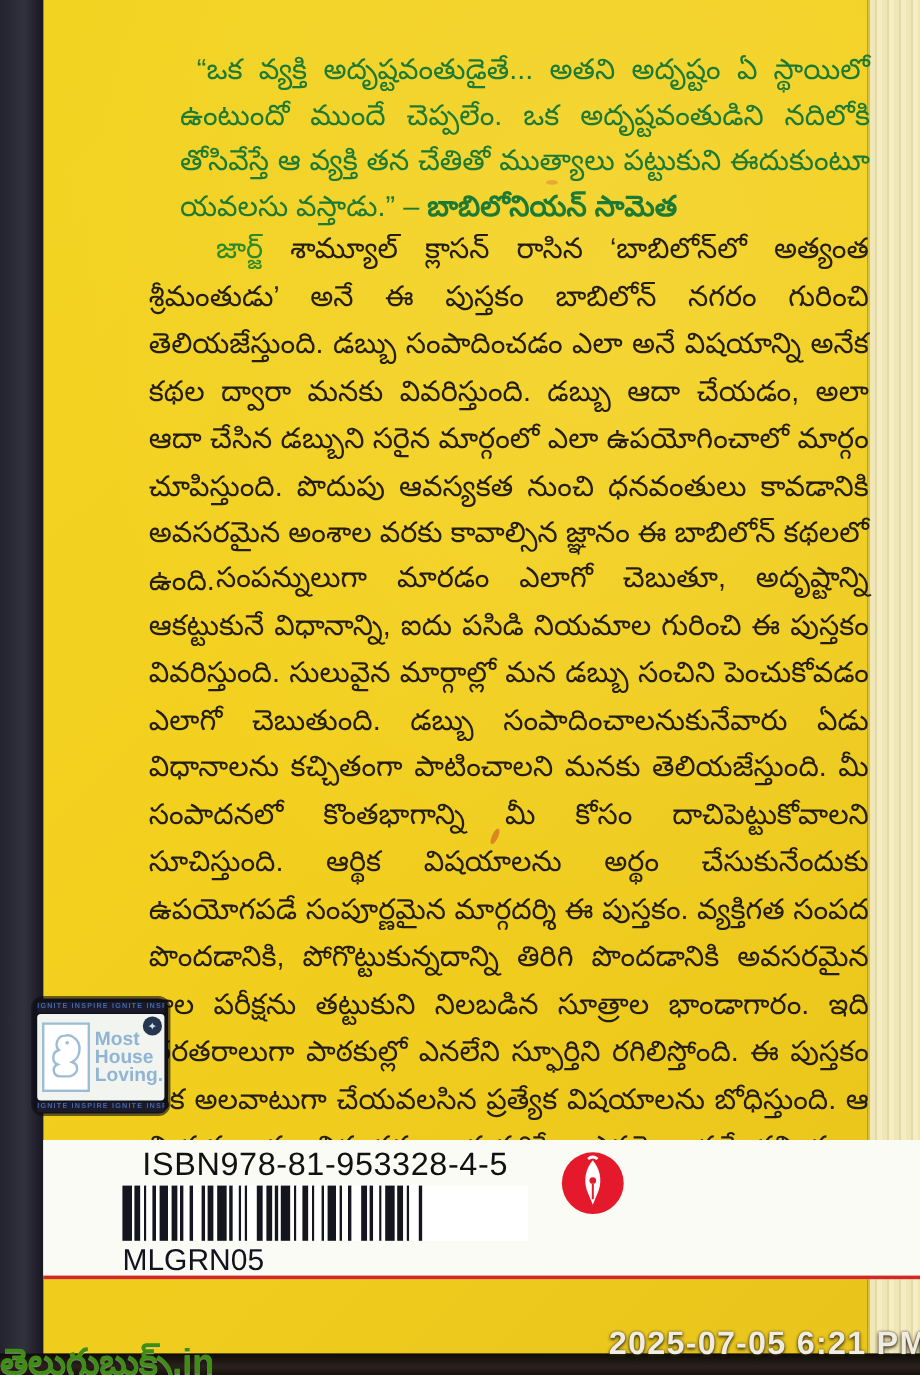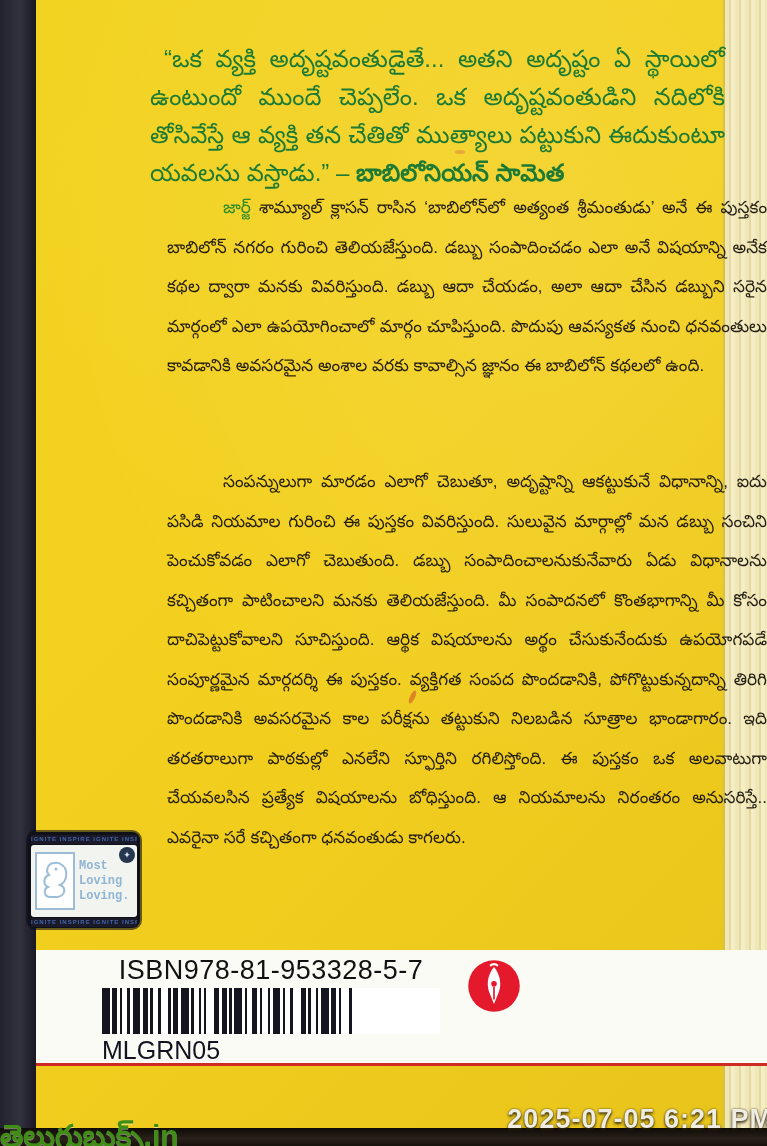--- a/index.html
+++ b/index.html
@@ -36,22 +36,22 @@
 
   
   .quote {
     position:absolute; left:150px; top:40px; width:575px;
     font-size:24px; line-height:38px; text-align:justify;
     color:#1d7a35; text-indent:14px;
   }
   .quote b { font-weight:bold; }
   .para {
     position:absolute; width:600px; left:124px;
-    font-size:17px; line-height:39.5px; text-align:justify;
-    color:#241e12; text-indent:56px;margin-left:43px;
+    font-size:24px; line-height:39.5px; text-align:justify;
+    color:#241e12; text-indent:56px;
   }
   .para1 { top:188px; }
   .para1 .lead { color:#2c8a2a; }
   .para2 { top:462px; }
 
   
   .sticker {
     position:absolute; left:28px; top:832px; width:112px; height:96px;
     background:#101018; border-radius:8px; padding:3px 3px;
     box-shadow:0 0 0 2px rgba(10,10,20,.6);
@@ -62,22 +62,22 @@
   }
   .sticker-inner {
     height:72px; background:#f2f4f0; border-radius:3px; margin:1px 0;
     display:flex; align-items:center; padding:4px; position:relative;
   }
   .squirrel-box {
     width:40px; height:58px; border:2px solid #9dbdd6; background:#fff;
     display:flex; align-items:center; justify-content:center; flex:none;
   }
   .mlg-text {
-    font-weight:bold; color:#8fb4d4; font-size:12px; line-height:15px;
-    margin-left:4px; letter-spacing:0;font-family:Liberation Mono, monospace;
+    font-weight:bold; color:#8fb4d4; font-size:16px; line-height:15px;
+    margin-left:4px; letter-spacing:0;
   }
   .mlg-badge {
     position:absolute; right:2px; top:2px; width:16px; height:16px;
     border-radius:50%; background:#27364f; color:#cfe2f2; font-size:9px;
     display:flex; align-items:center; justify-content:center;
   }
 
   
   .white-band {
     position:absolute; left:36px; top:950px; width:731px; height:116px;
@@ -162,30 +162,30 @@
     <div class="sticker-band">IGNITE INSPIRE IGNITE INSPIRE IGNITE INSPIRE</div>
     <div class="sticker-inner">
       <div class="squirrel-box">
         <svg width="30" height="44" viewBox="0 0 30 44">
           <path d="M22 6 C28 10 28 22 20 26 C26 28 26 36 18 38 L10 38 C4 38 3 30 8 28 C3 26 3 18 9 16 C5 12 8 4 14 4 C18 3 20 4 22 6 Z" fill="none" stroke="#9dbdd6" stroke-width="2"></path>
           <circle cx="16" cy="10" r="1.5" fill="#9dbdd6"></circle>
         </svg>
       </div>
       <div class="mlg-text">
         <div>Most</div>
-        <div>Loving</div>
+        <div>House</div>
         <div>Loving.</div>
       </div>
       <div class="mlg-badge">✦</div>
     </div>
     <div class="sticker-band">IGNITE INSPIRE IGNITE INSPIRE IGNITE INSPIRE</div>
   </div>
 
   <div class="white-band">
-    <div class="isbn">ISBN978-81-953328-5-7</div>
+    <div class="isbn">ISBN978-81-953328-4-5</div>
     <div class="barcode" id="barcode">
         <div class="bar" style="width: 7.65px;"></div>
         <div class="sp" style="width: 2.55px;"></div>
         <div class="bar" style="width: 5.1px;"></div>
         <div class="sp" style="width: 2.55px;"></div>
         <div class="bar" style="width: 2.55px;"></div>
         <div class="sp" style="width: 5.1px;"></div>
         <div class="bar" style="width: 2.55px;"></div>
         <div class="sp" style="width: 2.55px;"></div>
         <div class="bar" style="width: 7.65px;"></div>

